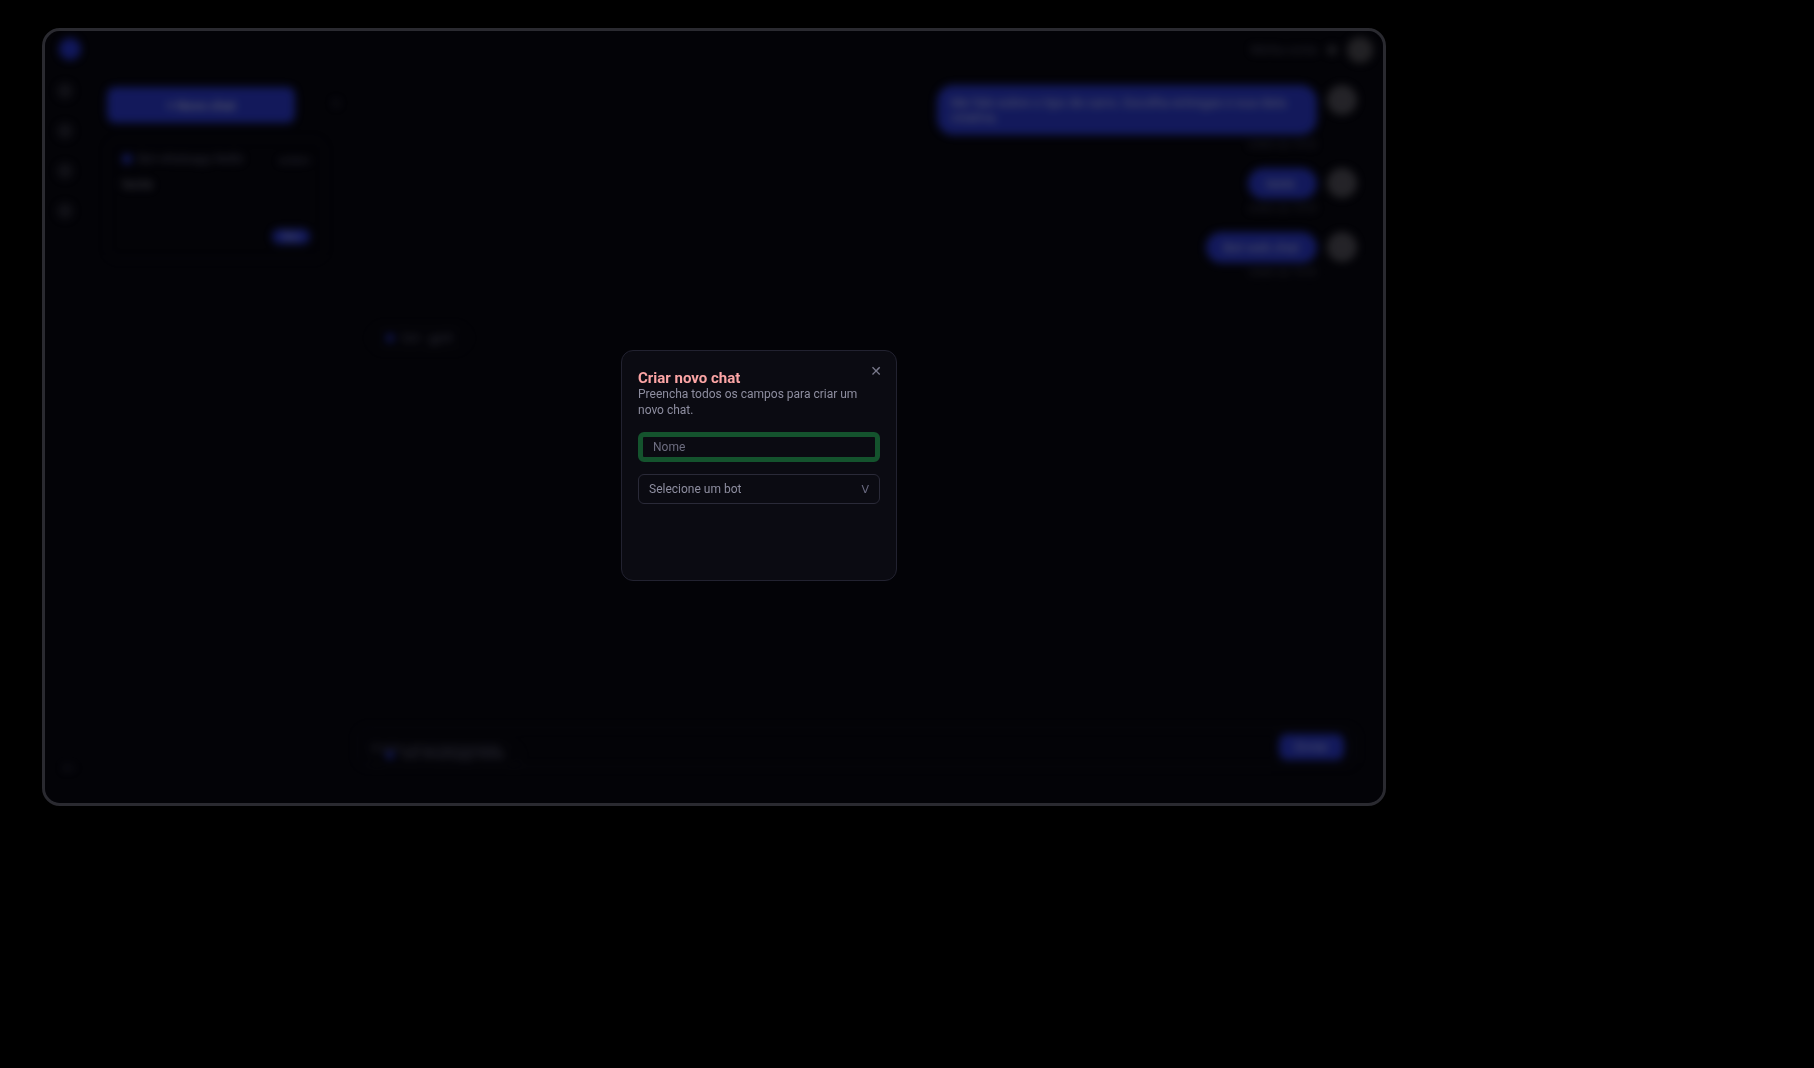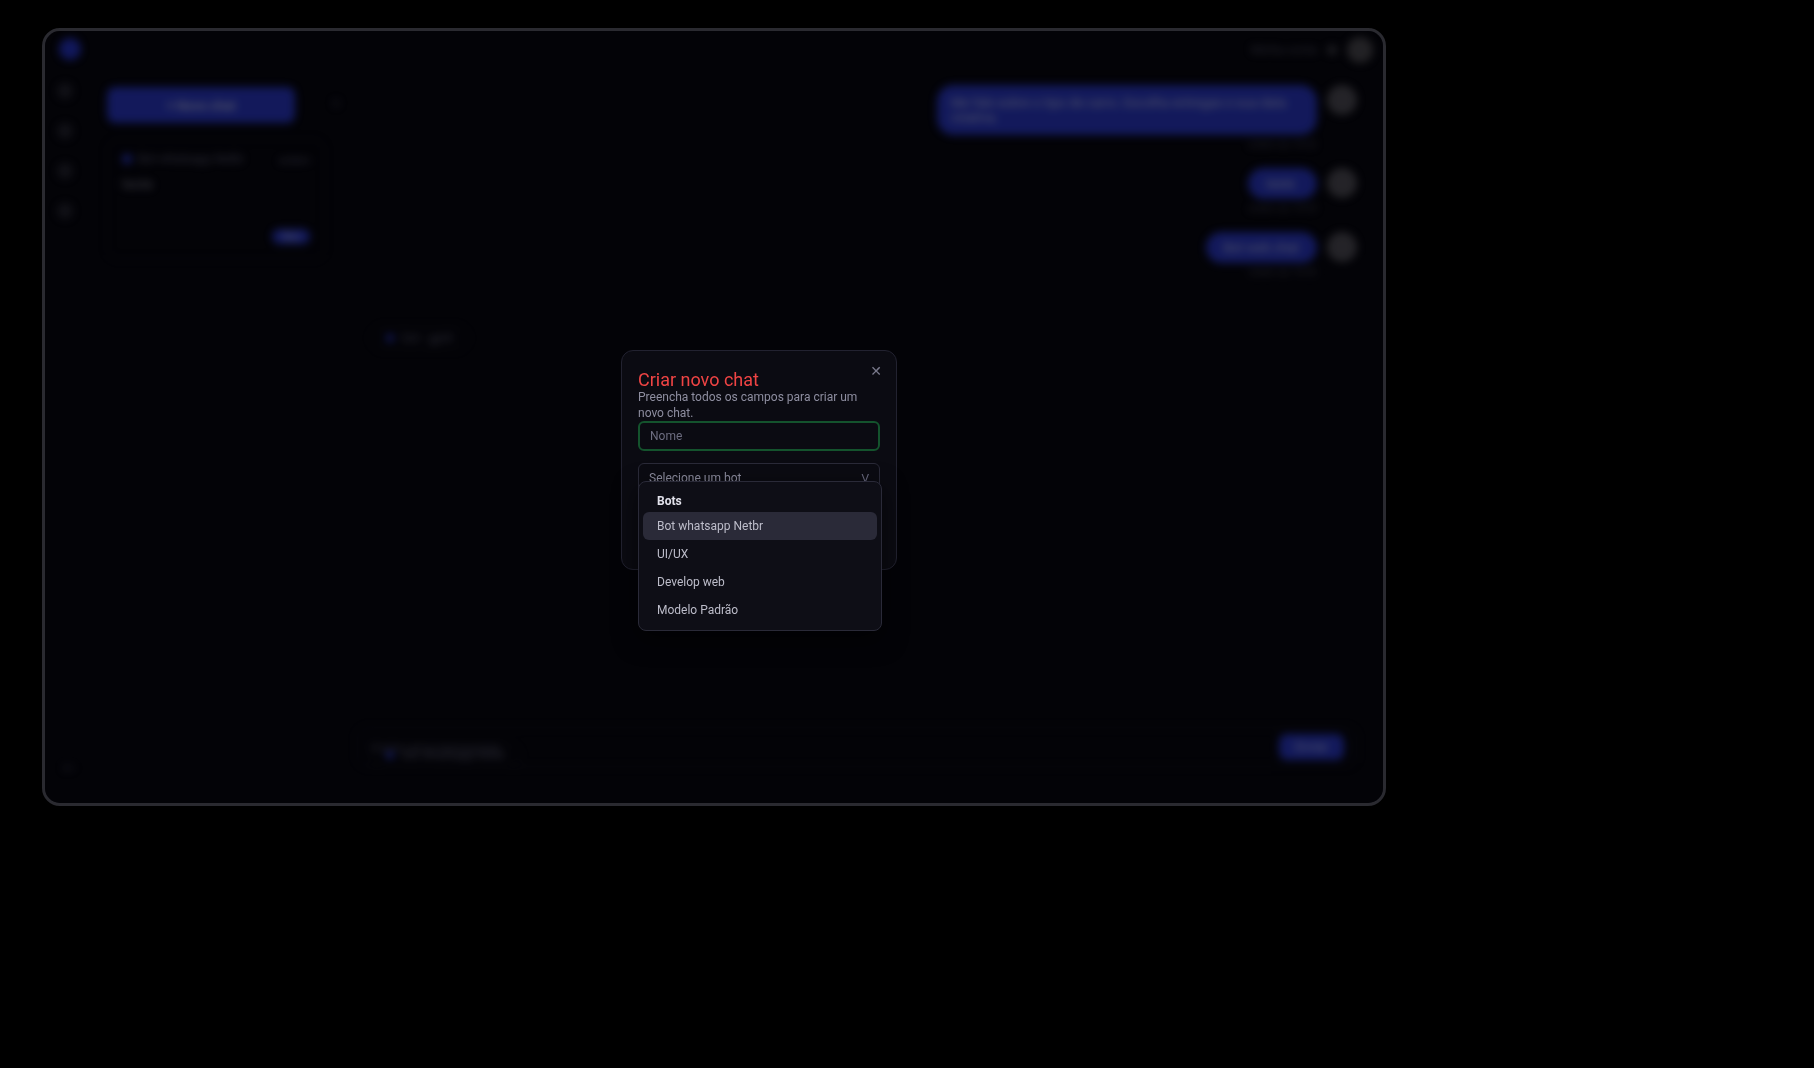--- a/index.html
+++ b/index.html
@@ -85,26 +85,26 @@
 .modal {
   position:absolute; left:576px; top:319px; width:276px;
   background:#0b0b12; border:1px solid #222230; border-radius:12px;
   padding:18px 16px 76px 16px;
 }
 .modal .close {
   position:absolute; right:10px; top:10px; width:20px; height:20px;
   display:flex; align-items:center; justify-content:center;
   color:#7a7a8c; font-size:14px; cursor:pointer; border-radius:4px;
 }
-.modal h2 { color:#ef4444; font-size:18px; font-weight:400; }
+.modal h2 { color:#fca5a5; font-size:15px; font-weight:700; }
 .modal p  { color:#8e8ea0; font-size:12px; line-height:1.3; }
 
 .field {
-  height:30px; width:100%;
-  background:#0b0b12; border:2px solid #14532d; border-radius:6px;
+  margin-top:14px; height:30px; width:100%;
+  background:#0b0b12; border:5px solid #14532d; border-radius:6px;
   display:flex; align-items:center; padding:0 10px;
   color:#6d6d80; font-size:12px;
 }
 .select {
   margin-top:12px; height:30px; width:100%;
   background:#0b0b12; border:1px solid #2a2a38; border-radius:6px;
   display:flex; align-items:center; justify-content:space-between; padding:0 10px;
   color:#8e8ea0; font-size:12px; cursor:pointer;
 }
 .chev { color:#6a6a80; font-size:11px; }
@@ -212,23 +212,16 @@
 
       <div class="field">
         <span>Nome</span>
       </div>
 
       <div class="select">
         <span>Selecione um bot</span>
         <span class="chev">ᐯ</span>
       </div>
 
-      <div class="dropdown">
-        <div class="dd-head">Bots</div>
-        <div class="dd-item hover">Bot whatsapp Netbr</div>
-        <div class="dd-item">UI/UX</div>
-        <div class="dd-item">Develop web</div>
-        <div class="dd-item">Modelo Padrão</div>
-      </div>
     </div>
 
   </div>
 </div>
 
 </body></html>

